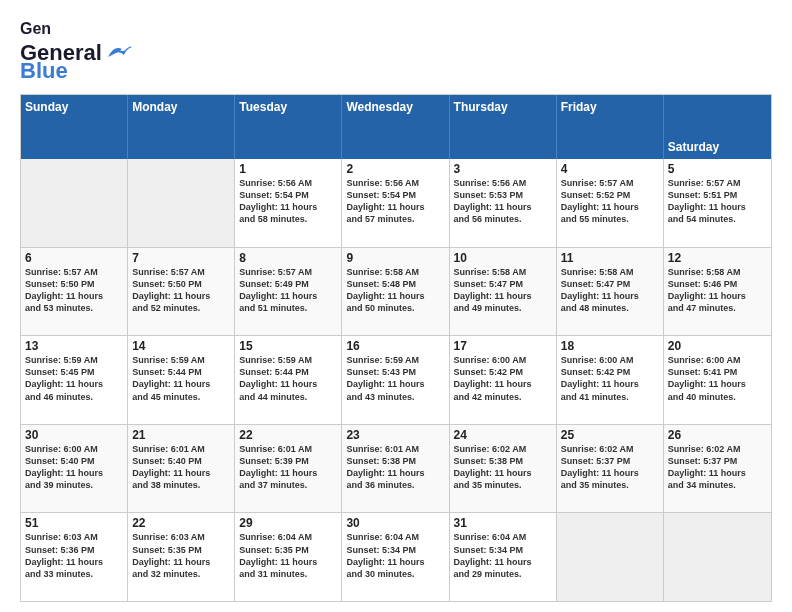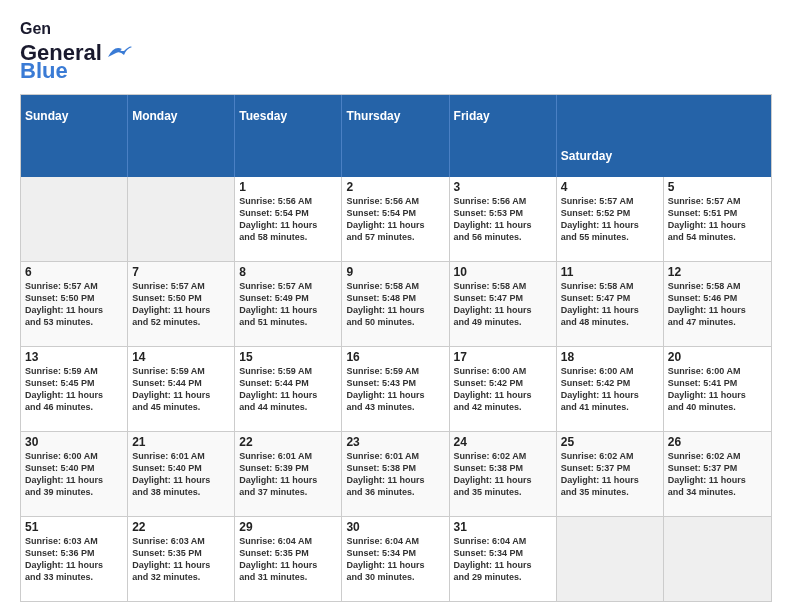--- a/index.html
+++ b/index.html
@@ -53,21 +53,21 @@
     }
     .cal-header {
       display: grid;
       grid-template-columns: repeat(7, 1fr);
       background: #2563a8;
     }
     .cal-header-cell {
       color: #fff;
       font-size: 12px;
       font-weight: bold;
-      padding: 14px 4px;
+      padding: 5px 4px;
       text-align: left;
       border-right: 1px solid #4a80c4;
     }
     .cal-header-cell:last-child { border-right: none; margin-top: 40px; }
     .cal-body {
       flex: 1;
       display: flex;
       flex-direction: column;
     }
     .cal-row {
@@ -133,20 +133,21 @@
       <div class="month-title"></div>
       <div class="location"></div>
     </div>
   </div>
 
   <div class="calendar">
     <div class="cal-header">
     <div class="cal-header-cell">Sunday</div>
         <div class="cal-header-cell">Monday</div>
         <div class="cal-header-cell">Tuesday</div>
+        <div class="cal-header-cell">Wednesday</div>
         <div class="cal-header-cell">Thursday</div>
         <div class="cal-header-cell">Friday</div>
         <div class="cal-header-cell">Saturday</div>
       </div>
     <div class="cal-body">
     <div class="cal-row">
           <div class="cal-cell empty"></div>
           <div class="cal-cell empty"></div>
           <div class="cal-cell">
             <div class="day-num">1</div>

